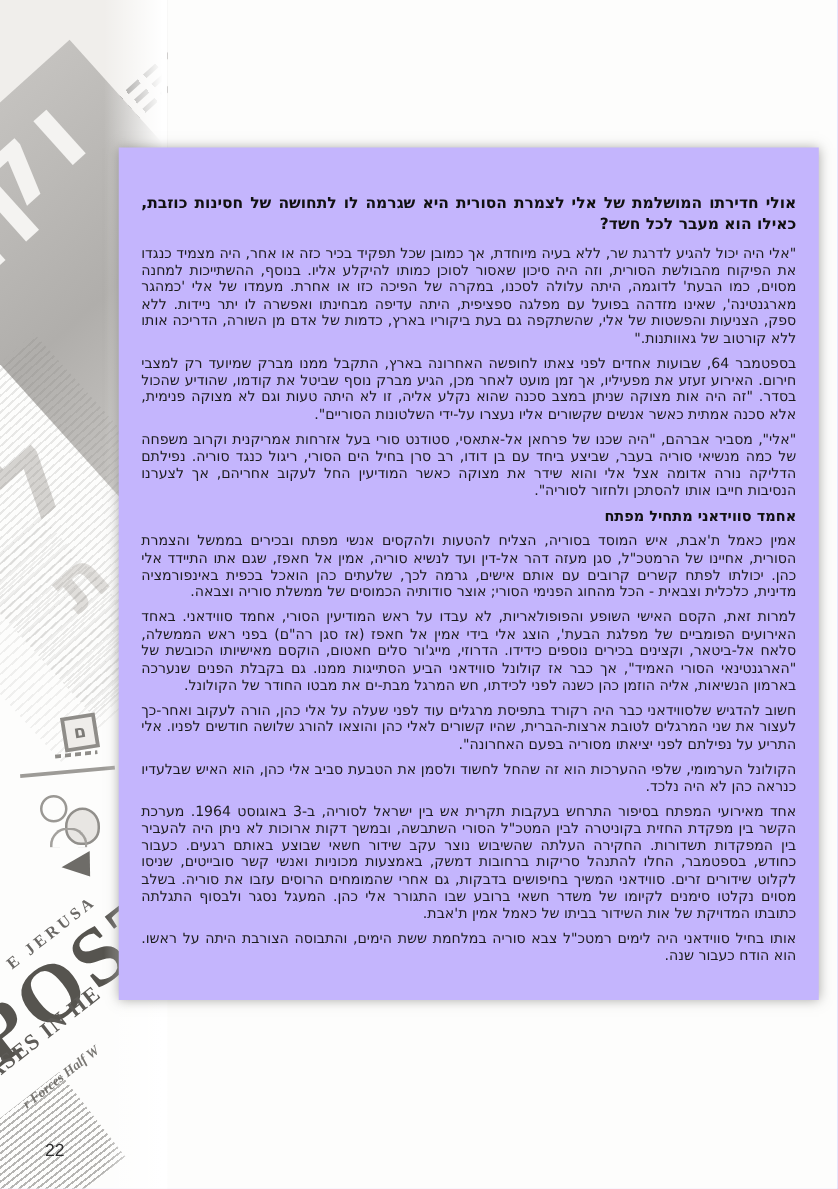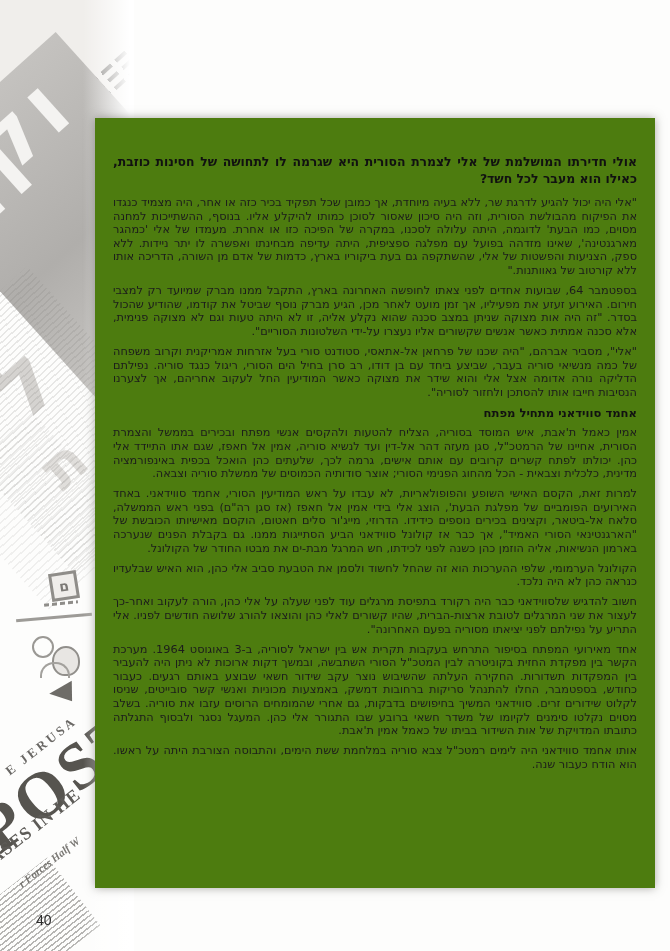--- a/index.html
+++ b/index.html
@@ -44,21 +44,21 @@
   .jp-title{left:-2px;top:738px;font-size:13px;font-weight:bold;letter-spacing:3px;color:#6a6865;}
   .jp-post{left:-34px;top:742px;font-size:66px;font-weight:bold;letter-spacing:4px;color:#56544f;}
   .jp-ases{left:-20px;top:816px;font-size:18px;font-weight:bold;letter-spacing:1px;color:#5d5b57;}
   .jp-forces{left:12px;top:856px;font-size:11px;font-weight:bold;font-style:italic;color:#7a7874;}
   .jp-smalltext{left:-12px;top:878px;width:96px;height:86px;transform:rotate(-38deg);
     background:repeating-linear-gradient(0deg,rgba(95,93,89,.45) 0 1.5px,transparent 1.5px 4.5px);}
   .strip-fade{left:0;top:0;width:134px;height:951px;
     background:linear-gradient(to right,rgba(255,255,255,0) 62%,#ffffff 97%);}
 
   
-  .content-box{position:absolute;left:95px;top:118px;width:560px;height:770px;background:#4d7c0f;
+  .content-box{position:absolute;left:95px;top:118px;width:560px;height:682px;background:#c4b5fd;
     box-shadow:0 0 9px rgba(88,86,82,.5);box-sizing:border-box;padding:36px 18px 0 18px;
     direction:rtl;overflow:hidden;}
   .content-box p{margin:0 0 6.5px 0;font-size:11.3px;line-height:13.6px;color:#1c1c1c;
     text-align:justify;font-family:"DejaVu Sans",sans-serif;}
   .lead{font-weight:bold;font-size:12.4px !important;line-height:16.5px !important;color:#111 !important;margin-bottom:9px !important;}
   .sub{font-weight:bold;font-size:11.6px;line-height:14px;color:#111;margin:3px 0 6.5px 0;text-align:right;}
 
   .page-number{position:absolute;left:36px;top:912px;font-size:14px;color:#2c2c2c;
     font-family:"Liberation Sans","DejaVu Sans",sans-serif;}
 </style>
@@ -101,20 +101,20 @@
   </div>
 
   <div class="content-box">
     <p class="lead">אולי חדירתו המושלמת של אלי לצמרת הסורית היא שגרמה לו לתחושה של חסינות כוזבת, כאילו הוא מעבר לכל חשד?</p>
     <p>"אלי היה יכול להגיע לדרגת שר, ללא בעיה מיוחדת, אך כמובן שכל תפקיד בכיר כזה או אחר, היה מצמיד כנגדו את הפיקוח מהבולשת הסורית, וזה היה סיכון שאסור לסוכן כמותו להיקלע אליו. בנוסף, ההשתייכות למחנה מסוים, כמו הבעת' לדוגמה, היתה עלולה לסכנו, במקרה של הפיכה כזו או אחרת. מעמדו של אלי 'כמהגר מארגנטינה', שאינו מזדהה בפועל עם מפלגה ספציפית, היתה עדיפה מבחינתו ואפשרה לו יתר ניידות. ללא ספק, הצניעות והפשטות של אלי, שהשתקפה גם בעת ביקוריו בארץ, כדמות של אדם מן השורה, הדריכה אותו ללא קורטוב של גאוותנות."</p>
     <p>בספטמבר 64, שבועות אחדים לפני צאתו לחופשה האחרונה בארץ, התקבל ממנו מברק שמיועד רק למצבי חירום. האירוע זעזע את מפעיליו, אך זמן מועט לאחר מכן, הגיע מברק נוסף שביטל את קודמו, שהודיע שהכול בסדר. "זה היה אות מצוקה שניתן במצב סכנה שהוא נקלע אליה, זו לא היתה טעות וגם לא מצוקה פנימית, אלא סכנה אמתית כאשר אנשים שקשורים אליו נעצרו על-ידי השלטונות הסוריים".</p>
     <p>"אלי", מסביר אברהם, "היה שכנו של פרחאן אל-אתאסי, סטודנט סורי בעל אזרחות אמריקנית וקרוב משפחה של כמה מנשיאי סוריה בעבר, שביצע ביחד עם בן דודו, רב סרן בחיל הים הסורי, ריגול כנגד סוריה. נפילתם הדליקה נורה אדומה אצל אלי והוא שידר את מצוקה כאשר המודיעין החל לעקוב אחריהם, אך לצערנו הנסיבות חייבו אותו להסתכן ולחזור לסוריה".</p>
     <h2 class="sub">אחמד סווידאני מתחיל מפתח</h2>
     <p>אמין כאמל ת'אבת, איש המוסד בסוריה, הצליח להטעות ולהקסים אנשי מפתח ובכירים בממשל והצמרת הסורית, אחיינו של הרמטכ"ל, סגן מעזה דהר אל-דין ועד לנשיא סוריה, אמין אל חאפז, שגם אתו התיידד אלי כהן. יכולתו לפתח קשרים קרובים עם אותם אישים, גרמה לכך, שלעתים כהן הואכל בכפית באינפורמציה מדינית, כלכלית וצבאית - הכל מהחוג הפנימי הסורי; אוצר סודותיה הכמוסים של ממשלת סוריה וצבאה.</p>
     <p>למרות זאת, הקסם האישי השופע והפופולאריות, לא עבדו על ראש המודיעין הסורי, אחמד סווידאני. באחד האירועים הפומביים של מפלגת הבעת', הוצג אלי בידי אמין אל חאפז (אז סגן רה"ם) בפני ראש הממשלה, סלאח אל-ביטאר, וקצינים בכירים נוספים כידידו. הדרוזי, מייג'ור סלים חאטום, הוקסם מאישיותו הכובשת של "הארגנטינאי הסורי האמיד", אך כבר אז קולונל סווידאני הביע הסתייגות ממנו. גם בקבלת הפנים שנערכה בארמון הנשיאות, אליה הוזמן כהן כשנה לפני לכידתו, חש המרגל מבת-ים את מבטו החודר של הקולונל.</p>
+    <p>חשוב להדגיש שלסווידאני כבר היה רקורד בתפיסת מרגלים עוד לפני שעלה על אלי כהן, הורה לעקוב ואחר-כך לעצור את שני המרגלים לטובת ארצות-הברית, שהיו קשורים לאלי כהן והוצאו להורג שלושה חודשים לפניו. אלי התריע על נפילתם לפני יציאתו מסוריה בפעם האחרונה".</p>
     <p>הקולונל הערמומי, שלפי ההערכות הוא זה שהחל לחשוד ולסמן את הטבעת סביב אלי כהן, הוא האיש שבלעדיו כנראה כהן לא היה נלכד.</p>
-    <p>חשוב להדגיש שלסווידאני כבר היה רקורד בתפיסת מרגלים עוד לפני שעלה על אלי כהן, הורה לעקוב ואחר-כך לעצור את שני המרגלים לטובת ארצות-הברית, שהיו קשורים לאלי כהן והוצאו להורג שלושה חודשים לפניו. אלי התריע על נפילתם לפני יציאתו מסוריה בפעם האחרונה".</p>
     <p>אחד מאירועי המפתח בסיפור התרחש בעקבות תקרית אש בין ישראל לסוריה, ב-3 באוגוסט 1964. מערכת הקשר בין מפקדת החזית בקוניטרה לבין המטכ"ל הסורי השתבשה, ובמשך דקות ארוכות לא ניתן היה להעביר בין המפקדות תשדורות. החקירה העלתה שהשיבוש נוצר עקב שידור חשאי שבוצע באותם רגעים. כעבור כחודש, בספטמבר, החלו להתנהל סריקות ברחובות דמשק, באמצעות מכוניות ואנשי קשר סובייטים, שניסו לקלוט שידורים זרים. סווידאני המשיך בחיפושים בדבקות, גם אחרי שהמומחים הרוסים עזבו את סוריה. בשלב מסוים נקלטו סימנים לקיומו של משדר חשאי ברובע שבו התגורר אלי כהן. המעגל נסגר ולבסוף התגלתה כתובתו המדויקת של אות השידור בביתו של כאמל אמין ת'אבת.</p>
-    <p>אותו אחמד סווידאני היה לימים רמטכ"ל צבא סוריה במלחמת ששת הימים, והתבוסה הצורבת היתה על ראשו. הוא הודח כעבור שנה.</p>
+    <p>אותו בחיל סווידאני היה לימים רמטכ"ל צבא סוריה במלחמת ששת הימים, והתבוסה הצורבת היתה על ראשו. הוא הודח כעבור שנה.</p>
   </div>
 
-  <div class="page-number">40</div>
+  <div class="page-number">22</div>
 </div>
 
 </body></html>

